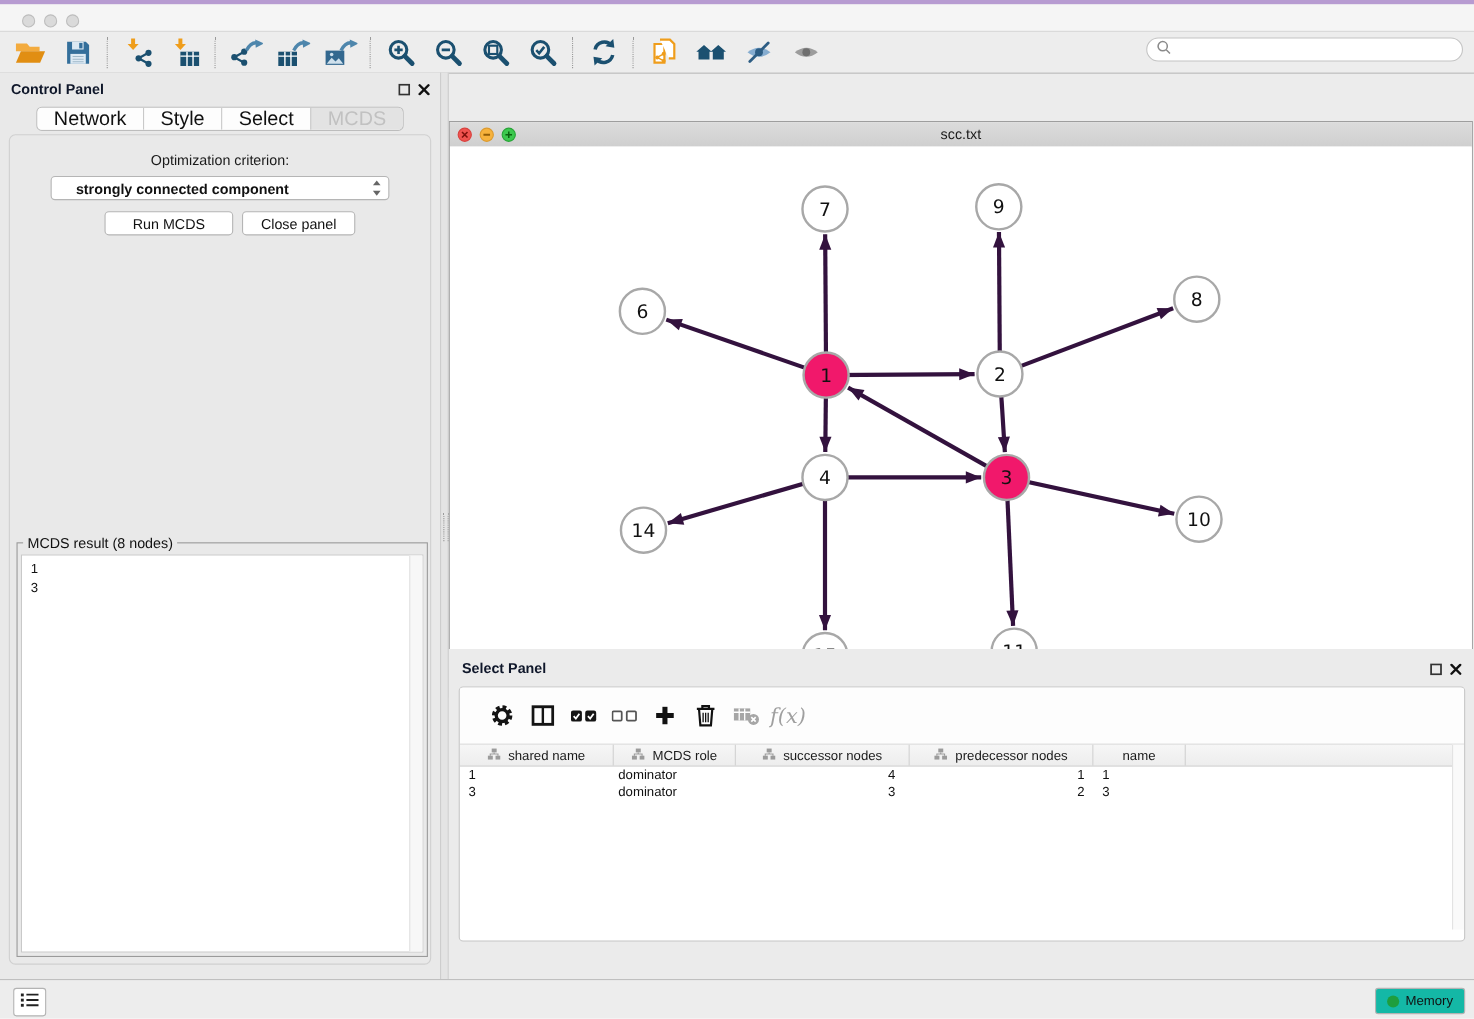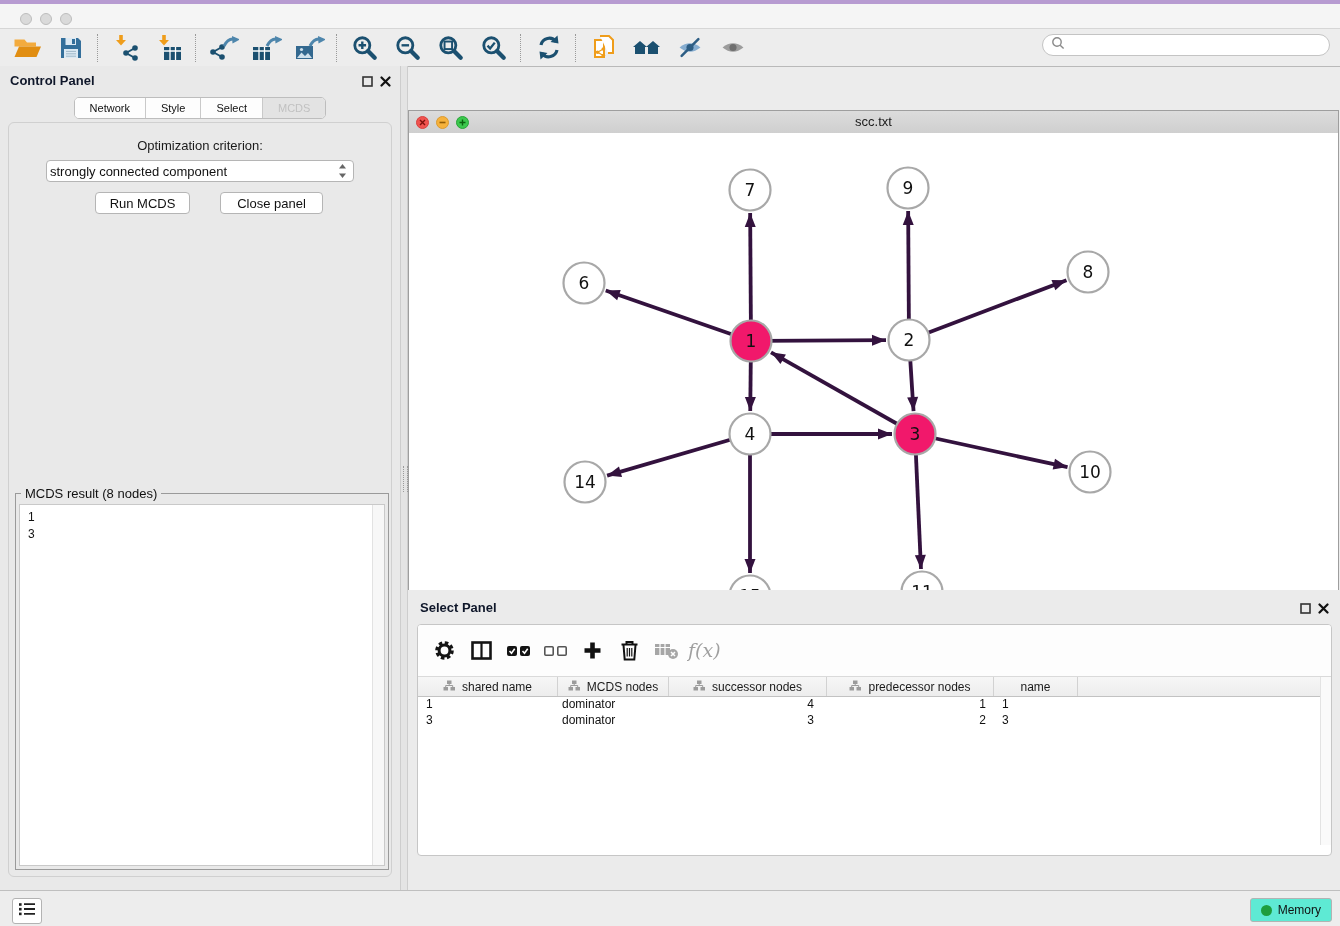--- a/index.html
+++ b/index.html
@@ -18,27 +18,27 @@
   .search-wrap{position:absolute;right:10px;top:5px;width:288px;height:22px;background:#fff;border:1px solid #c4c4c4;
        border-radius:12px;display:flex;align-items:center;padding-left:8px;box-sizing:border-box;}
   .search-wrap input{border:none;outline:none;flex:1;font-size:12px;background:transparent;margin-left:5px;font-family:"Liberation Sans",sans-serif;}
   
   .control-panel{position:absolute;left:0;top:66px;width:400px;bottom:36px;background:#e9e9e9;}
   .panel-head{position:relative;height:28px;}
   .panel-head .phtitle{position:absolute;left:10px;top:7px;font-size:13px;color:#0f172a;font-weight:bold;}
   .phbtn{position:absolute;top:8px;width:14px;height:14px;display:flex;align-items:center;justify-content:center;cursor:default;}
   .cp-tabs{position:absolute;left:0;right:0;top:31px;display:flex;justify-content:center;}
   .seg-group{display:inline-flex;border:1px solid #bdbdbd;border-radius:5px;overflow:hidden;background:#fdfdfd;}
-  .seg{padding:0 15px;height:20px;line-height:20px;font-size:11px;color:#111;background:#fdfdfd;border-left:1px solid #c9c9c9;cursor:default;white-space:nowrap;}
+  .seg{padding:0 15px;height:20px;line-height:20px;font-size:18px;color:#111;background:#fdfdfd;border-left:1px solid #c9c9c9;cursor:default;white-space:nowrap;}
   .seg:first-child{border-left:none;}
   .seg.disabled{background:#e3e3e3;color:#c1c1c1;}
   .cp-body{position:absolute;left:8px;right:8px;top:56px;bottom:13px;background:#e9e9e9;border:1px solid #d0d0d0;border-radius:6px;}
   .opt-label{position:absolute;left:0;right:0;top:15px;text-align:center;font-size:13px;color:#1a1a1a;}
   .dropdown{position:absolute;left:37px;top:37px;width:308px;height:22px;background:#fff;border:1px solid #b5b5b5;border-radius:4px;
-       display:flex;align-items:center;box-sizing:border-box;padding-left:3px;font-size:13px;color:#111;cursor:default;}
+       display:flex;align-items:center;box-sizing:border-box;padding-left:22px;font-size:13px;color:#111;cursor:default;font-weight:bold;}
   .dropdown .stepper{margin-left:auto;margin-right:6px;display:flex;align-items:center;}
   .cp-btn{position:absolute;top:69px;height:22px;background:#fff;border:1px solid #b5b5b5;border-radius:4px;font-size:13px;color:#111;
        display:flex;align-items:center;justify-content:center;cursor:default;box-sizing:border-box;}
   .mcds-group{position:absolute;left:6px;width:372px;top:370px;bottom:6px;border:1px solid #9a9a9a;}
   .mcds-legend{position:absolute;top:-8px;left:5px;background:#e9e9e9;padding:0 4px;font-size:13px;color:#111;}
   .mcds-inner{position:absolute;left:3px;right:3px;top:10px;bottom:3px;background:#fff;border:1px solid #c9c9c9;}
   .mcds-scroll{position:absolute;right:0;top:0;bottom:0;width:11px;background:#f7f7f7;border-left:1px solid #e2e2e2;}
   .mcds-lines{padding:4px 0 0 8px;font-size:12px;color:#111;line-height:17px;}
   
   .vsplit{position:absolute;left:400px;top:66px;width:8px;bottom:36px;background:#e4e4e4;border-left:1px solid #cdcdcd;border-right:1px solid #cdcdcd;box-sizing:border-box;}
@@ -47,37 +47,37 @@
   .net-window{position:absolute;left:408px;top:66px;width:931px;height:524px;border:1px solid #9e9e9e;box-sizing:border-box;background:#fff;margin-top:44px;}
   .net-titlebar{position:absolute;left:0;right:0;top:0;height:22px;background:linear-gradient(#dcdcdc,#cfcfcf);border-bottom:1px solid #b0b0b0;}
   .net-titlebar .title{position:absolute;left:0;right:0;top:3px;text-align:center;font-size:13px;color:#1a1a1a;}
   .nl{position:absolute;top:4.5px;width:13px;height:13px;border-radius:50%;box-sizing:border-box;display:flex;align-items:center;justify-content:center;}
   .canvas{position:absolute;left:0;right:0;top:22px;bottom:0;background:#fff;}
   .canvas svg{position:absolute;left:0;top:0;}
   .canvas-grip{position:absolute;left:453px;bottom:0px;width:9px;height:6px;background:#d8d8d8;border:1px solid #bdbdbd;box-sizing:border-box;}
   
   .table-panel{position:absolute;left:408px;top:590px;right:0;bottom:36px;background:#ebebeb;}
   .tp-container{position:absolute;left:9px;right:8px;top:34px;height:232px;background:#fff;border:1px solid #c6c6c6;border-radius:4px;box-sizing:border-box;overflow:hidden;}
-  .tp-toolbar{height:51px;display:flex;align-items:center;padding-left:8px;background:#fdfdfd;}
+  .tp-toolbar{height:51px;display:flex;align-items:center;padding-left:20px;background:#fdfdfd;}
   .tpbtn{width:37px;height:30px;display:flex;align-items:center;justify-content:center;cursor:default;}
   .thead{display:flex;height:19px;background:linear-gradient(#f6f6f6,#ededed);border-top:1px solid #dadada;border-bottom:1px solid #c2c2c2;box-sizing:content-box;}
   .th{display:flex;align-items:center;justify-content:center;gap:7px;font-size:12px;color:#1a1a1a;border-right:1px solid #d2d2d2;box-sizing:border-box;height:19px;}
   .th.noborder{border-right:none;}
   .trow{display:flex;height:16px;font-size:12px;color:#111;background:#fff;}
   .td{box-sizing:border-box;white-space:nowrap;overflow:hidden;}
   .tc0{width:140px;} .tc1{width:111px;} .tc2{width:158px;} .tc3{width:167px;} .tc4{width:84px;} .tcf{flex:1;}
   .al{padding-left:8px;text-align:left;} .al2{padding-left:4px;text-align:left;}
   .ar{padding-right:13px;text-align:right;} .ar2{padding-right:8px;text-align:right;}
   .tp-vscroll{position:absolute;right:0;top:52px;bottom:10px;width:10px;background:#fafafa;border-left:1px solid #e3e3e3;}
   .table-tabs{position:absolute;left:0;right:0;top:276px;display:flex;justify-content:center;}
   
   .statusbar{position:absolute;left:0;bottom:0;width:100%;height:36px;background:#ededed;border-top:1px solid #bfbfbf;box-sizing:border-box;}
   .sq-btn{position:absolute;left:12px;top:7px;width:28px;height:24px;background:#fff;border:1px solid #b3b3b3;border-radius:3px;
        display:flex;align-items:center;justify-content:center;cursor:default;}
-  .mem-btn{position:absolute;right:8px;top:7px;height:24px;background:#5eead4;border:1px solid #b3b3b3;border-radius:3px;
+  .mem-btn{position:absolute;right:8px;top:7px;height:24px;background:#14b8a6;border:1px solid #b3b3b3;border-radius:3px;
        display:flex;align-items:center;gap:6px;padding:0 10px;font-size:12px;color:#111;cursor:default;box-sizing:border-box;}
   .mem-dot{width:11px;height:11px;border-radius:50%;background:#1e9e3e;}
 </style>
 </head>
 <body>
 
 <div id="app">
 
   <div class="desktop-strip"></div>
 
@@ -283,21 +283,21 @@
       <div class="opt-label">Optimization criterion:</div>
       <div class="dropdown">
         <span>strongly connected component</span>
         <span class="stepper">
           <svg width="9" height="16" viewBox="0 0 9 16">
               <path d="M4.5 1 L8 5.5 H1z" fill="#666"></path>
               <path d="M4.5 15 L1 10.5 H8z" fill="#666"></path>
             </svg>
         </span>
       </div>
-      <div class="cp-btn" style="left:86px;width:95px">Run MCDS</div>
+      <div class="cp-btn" style="left:86px;width:117px">Run MCDS</div>
       <div class="cp-btn" style="left:211px;width:103px">Close panel</div>
       <div class="mcds-group">
         <span class="mcds-legend">MCDS result (8 nodes)</span>
         <div class="mcds-inner">
           <div class="mcds-lines" id="mcds-lines">
               <div>1</div>
               <div>3</div>
             </div>
           <div class="mcds-scroll"></div>
         </div>
@@ -494,21 +494,21 @@
           </div>
           <div class="th tc1">
             <span><svg width="12" height="11" viewBox="0 0 12 11">
                 <g fill="#9b9b9b">
                   <rect x="4" y="0.5" width="4.5" height="3.5"></rect>
                   <rect x="0.5" y="7" width="4.5" height="3.5"></rect>
                   <rect x="7.5" y="7" width="4.5" height="3.5"></rect>
                 </g>
                 <path d="M6.2 4 V5.5 M2.7 7 V5.5 H9.7 V7" fill="none" stroke="#9b9b9b" stroke-width="1"></path>
               </svg></span>
-            <span>MCDS nodes</span>
+            <span>MCDS role</span>
           </div>
           <div class="th tc2">
             <span><svg width="12" height="11" viewBox="0 0 12 11">
                 <g fill="#9b9b9b">
                   <rect x="4" y="0.5" width="4.5" height="3.5"></rect>
                   <rect x="0.5" y="7" width="4.5" height="3.5"></rect>
                   <rect x="7.5" y="7" width="4.5" height="3.5"></rect>
                 </g>
                 <path d="M6.2 4 V5.5 M2.7 7 V5.5 H9.7 V7" fill="none" stroke="#9b9b9b" stroke-width="1"></path>
               </svg></span>

